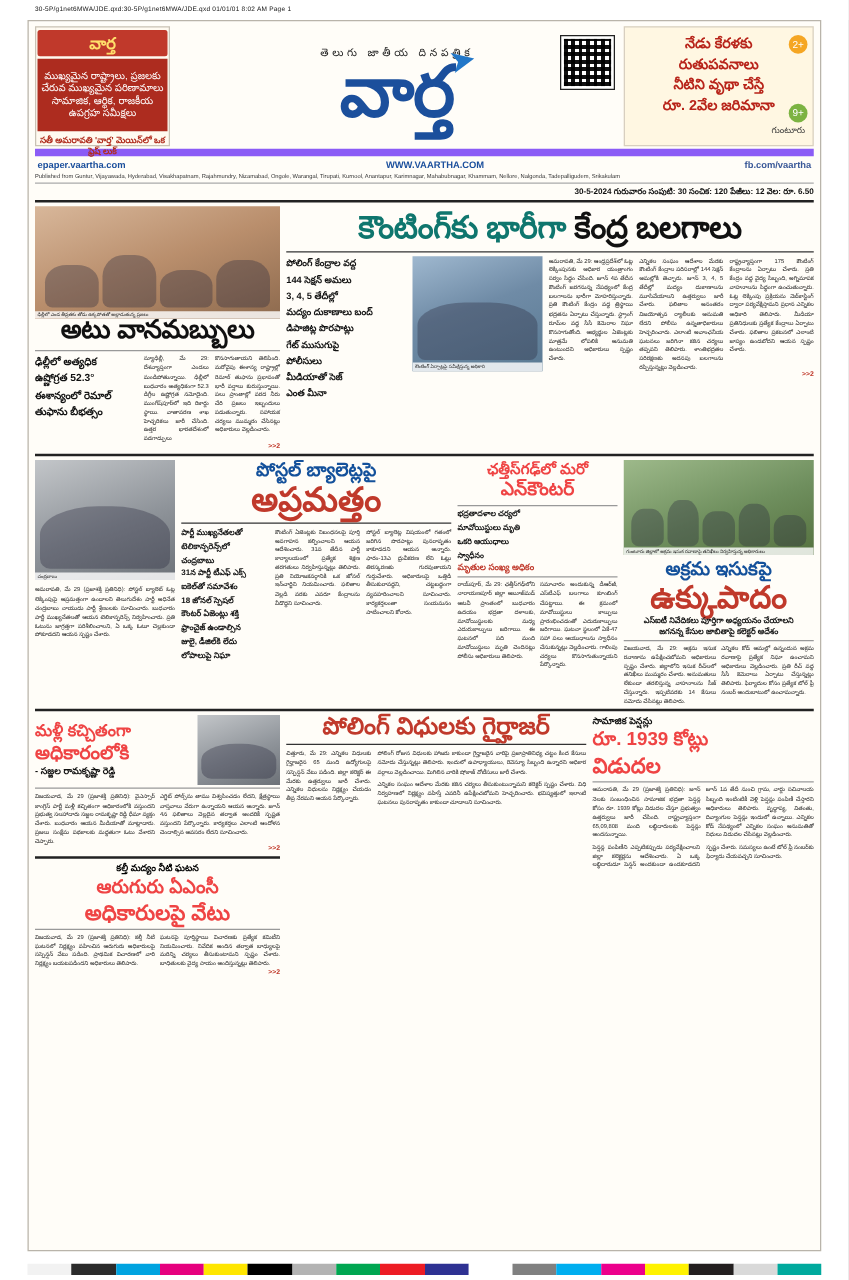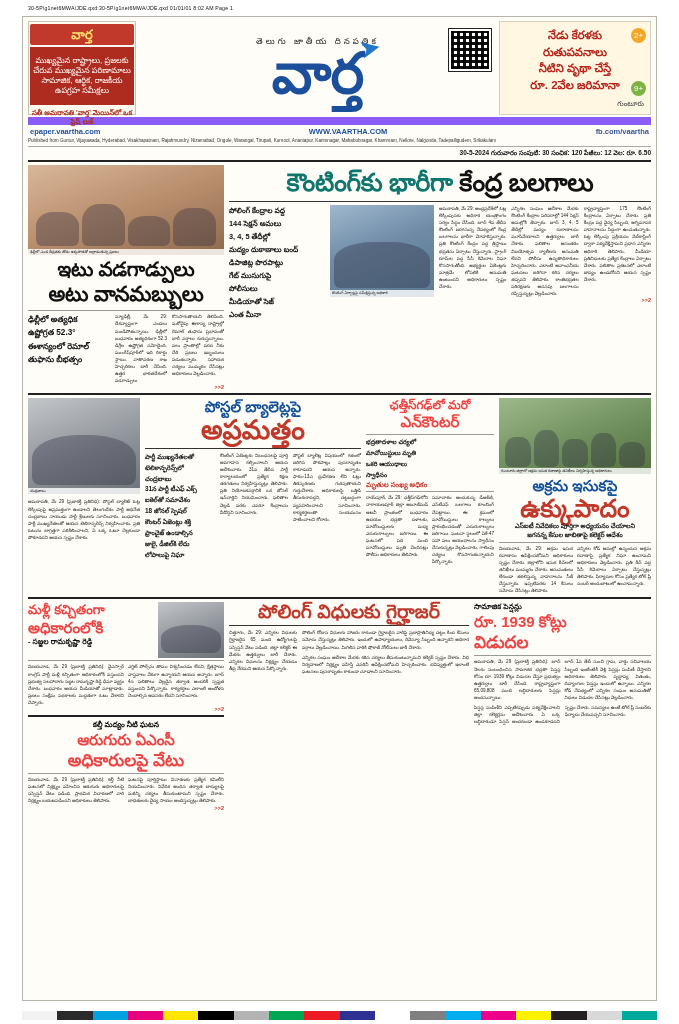--- a/index.html
+++ b/index.html
@@ -32,21 +32,21 @@
     background: #fffdf8;
     border: 1px solid #b9b4aa;
   }
   .paper-inner { padding: 4px 5px 0 5px; }
 
   
   .masthead {
     display: flex;
     align-items: stretch;
     height: 104px;
-    border-bottom: 8px solid #8b5cf6;
+    border-bottom: 6px solid #8b5cf6;
     padding-bottom: 2px;
   }
   .mh-left {
     width: 108px;
     border: 1px solid #c9c2b5;
     background: #fffaf0;
     display: flex; flex-direction: column; align-items: center;
     padding: 2px 1px;
   }
   .mh-left-top {
@@ -312,21 +312,20 @@
         <div class="b1-left">
           <div class="photo warm" style="height:90px;">
             <div class="people">
               <i class="person" style="height:70%"></i>
               <i class="person" style="height:86%"></i>
               <i class="person" style="height:62%"></i>
               <i class="person" style="height:78%"></i>
             </div>
             <div class="cap">ఢిల్లీలో ఎండ తీవ్రతకు తోడు ఉక్కపోతతో అల్లాడుతున్న ప్రజలు</div>
           </div>
-          <div class="lead-head">ఇటు వడగాడ్పులు</div>
           <div class="lead-head hl-red" style="font-size:21px;margin-top:-3px;">అటు వానమబ్బులు</div>
           <div class="thinrule"></div>
           <div style="display:flex;gap:5px;">
             <div style="width:82px;">
               <div class="kicker-box">
                 <div>ఢిల్లీలో అత్యధిక</div>
                 <div>ఉష్ణోగ్రత 52.3°</div>
                 <div>ఈశాన్యంలో రెమాల్</div>
                 <div>తుఫాను బీభత్సం</div>
               </div>
@@ -455,21 +454,21 @@
             <div class="col-text" style="flex:1;">ఎన్నికల కోడ్ అమల్లో ఉన్నందున అక్రమ రవాణాపై ప్రత్యేక నిఘా ఉంచామని అధికారులు వెల్లడించారు. ప్రతి రీచ్ వద్ద సీసీ కెమెరాలు ఏర్పాటు చేస్తున్నట్లు తెలిపారు. ఫిర్యాదుల కోసం ప్రత్యేక టోల్ ఫ్రీ నంబర్ అందుబాటులో ఉంచామన్నారు.</div>
           </div>
         </div>
       </div>
 
       <div class="rule" style="border-bottom:2px solid #222;"></div>
 
       <div class="band">
 
         <div class="b3-c1">
-          <div style="display:flex;gap:4px;align-items:flex-start;">
+          <div style="display:flex;gap:4px;align-items:center;">
             <div style="flex:1;">
               <div class="title-md" style="font-size:13px;text-align:left;">మళ్లీ కచ్చితంగా</div>
               <div class="title-md" style="font-size:15px;text-align:left;">అధికారంలోకి</div>
               <div style="font-size:7.5px;font-weight:bold;color:#111;">- సజ్జల రామకృష్ణా రెడ్డి</div>
             </div>
             <div class="photo grey" style="width:66px;height:56px;">
               <div class="people">
                 <i class="person" style="height:92%;border-radius:45% 45% 8px 8px;"></i>
               </div>
             </div>

